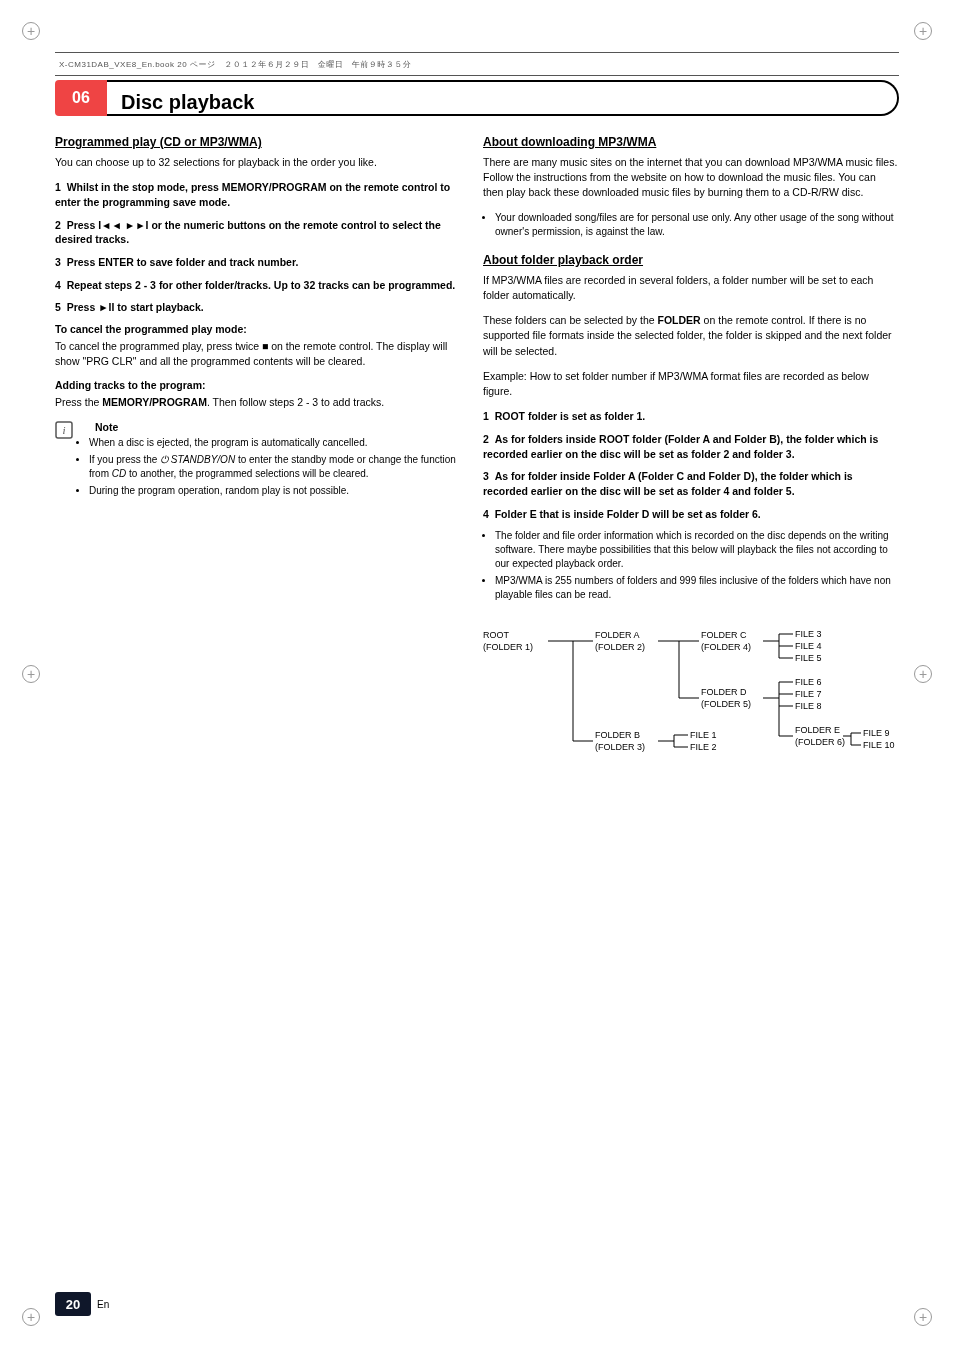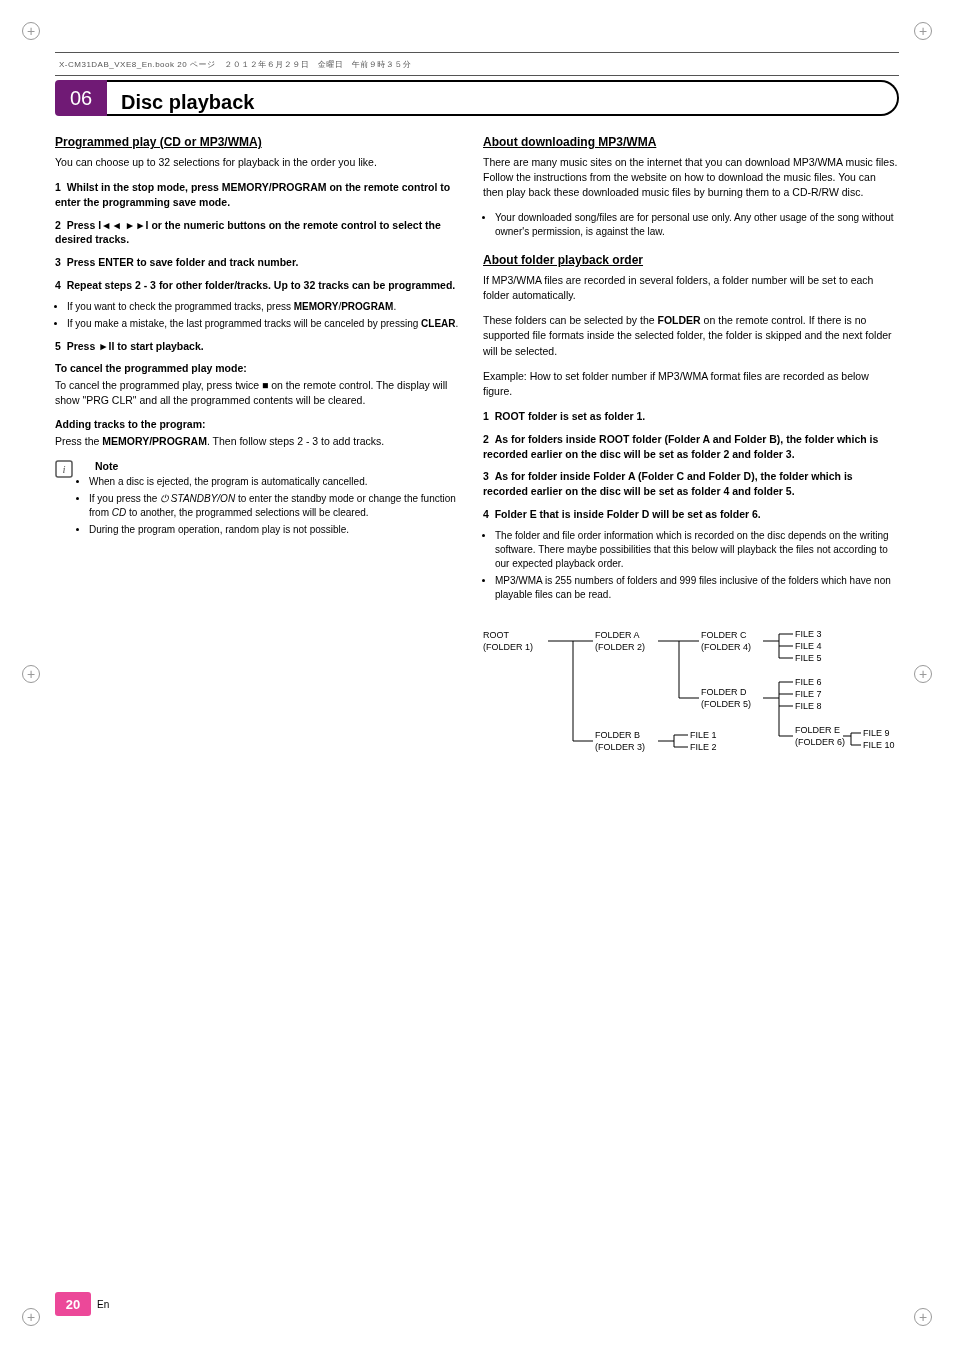--- a/index.html
+++ b/index.html
@@ -68,24 +68,24 @@
     .chapter-header {
       position: absolute;
       top: 80px;
       left: 55px;
       right: 55px;
       display: flex;
       align-items: center;
       gap: 0;
     }
     .chapter-num-box {
-      background: #701a75;
+      background: #ef4444;
       color: #fff;
-      font-size: 20px;
-      font-weight: normal;
+      font-size: 16px;
+      font-weight: bold;
       width: 52px;
       height: 36px;
       display: flex;
       align-items: center;
       justify-content: center;
       border-radius: 4px 0 0 4px;
       flex-shrink: 0;
     }
     .chapter-title-box {
       border: 2px solid #000;
@@ -217,21 +217,21 @@
     
     .page-number-area {
       position: absolute;
       bottom: 32px;
       left: 55px;
       display: flex;
       align-items: center;
       gap: 6px;
     }
     .page-number-box {
-      background: #ec4899;
+      background: #0f172a;
       color: #fff;
       font-size: 13px;
       font-weight: bold;
       width: 36px;
       height: 24px;
       display: flex;
       align-items: center;
       justify-content: center;
       border-radius: 3px;
     }
@@ -279,24 +279,20 @@
         <span>2&nbsp;&nbsp;Press <em>I◄◄ ►►I</em> or the numeric buttons on the remote control to select the desired tracks.</span>
       </div>
 
       <div class="step">
         <span>3&nbsp;&nbsp;Press <em>ENTER</em> to save folder and track number.</span>
       </div>
 
       <div class="step">
         <span>4&nbsp;&nbsp;Repeat steps 2 - 3 for other folder/tracks. Up to 32 tracks can be programmed.</span>
       </div>
-      <ul class="bullet-list">
-        <li>If you want to check the programmed tracks, press <strong>MEMORY</strong>/<strong>PROGRAM</strong>.</li>
-        <li>If you make a mistake, the last programmed tracks will be canceled by pressing <strong>CLEAR</strong>.</li>
-      </ul>
 
       <div class="step">
         <span>5&nbsp;&nbsp;Press <em>►II</em> to start playback.</span>
       </div>
 
       <div class="sub-heading">
         <span>To cancel the programmed play mode:</span>
       </div>
       <div class="section-body">
         To cancel the programmed play, press twice <em>■</em> on the remote control. The display will show "PRG CLR" and all the programmed contents will be cleared.

